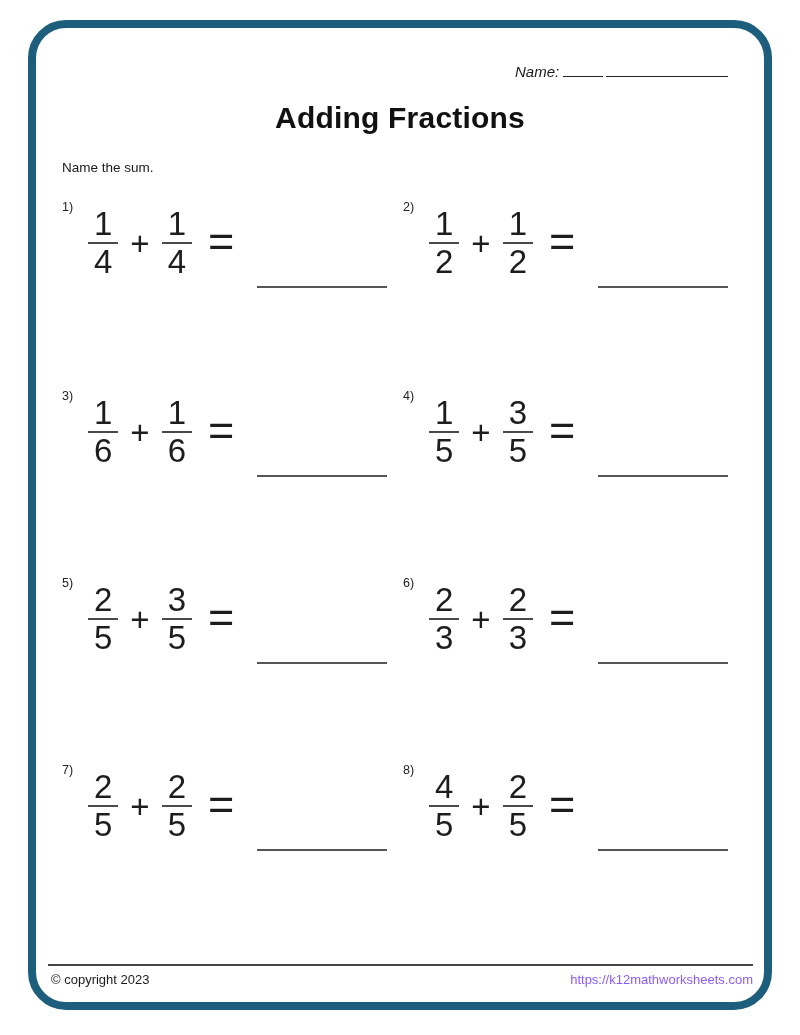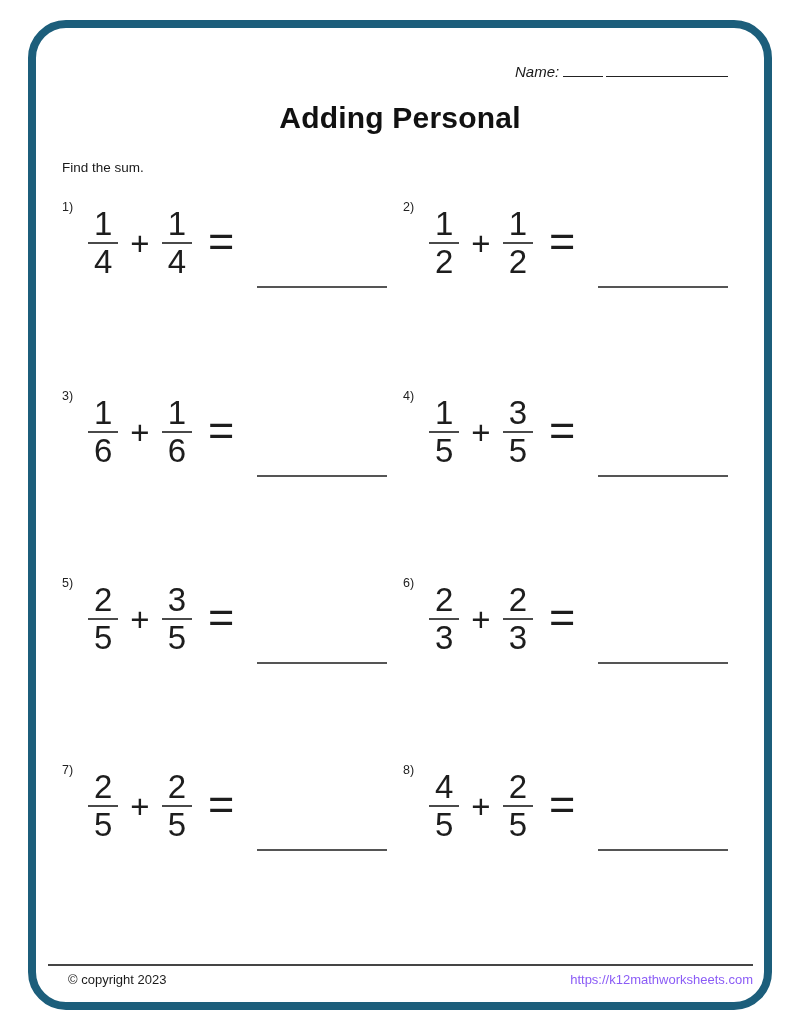--- a/index.html
+++ b/index.html
@@ -110,35 +110,35 @@
   .footer-row {
     position: absolute;
     left: 48px; top: 972px;
     width: 705px;
     display: flex;
     justify-content: space-between;
     align-items: baseline;
     font-size: 13px;
     color: #1b1b1b;
   }
-  .footer-row .copyright { margin-left: 20px; }
+  .footer-row .copyright { margin-left: 3px; }
   .footer-row .url { color: #8b5cf6; text-decoration: none; }
 </style>
 </head>
 <body>
 
 <div class="sheet-border" style="border-color: rgb(28, 94, 123);"></div>
 
 <div class="name-row">
   <span>Name:</span><span class="name-line-seg1"></span><span class="name-line-seg2"></span>
 </div>
 
-<div class="title">Adding Personal</div>
-
-<div class="instructions">Find the sum.</div>
+<div class="title">Adding Fractions</div>
+
+<div class="instructions">Name the sum.</div>
 
 <div class="problem p1">
   <span class="plabel">1)</span>
   <div class="expr">
     <div class="frac">
       <span class="num">1</span>
       <span class="den">4</span>
     </div>
     <span class="op">+</span>
     <div class="frac">

